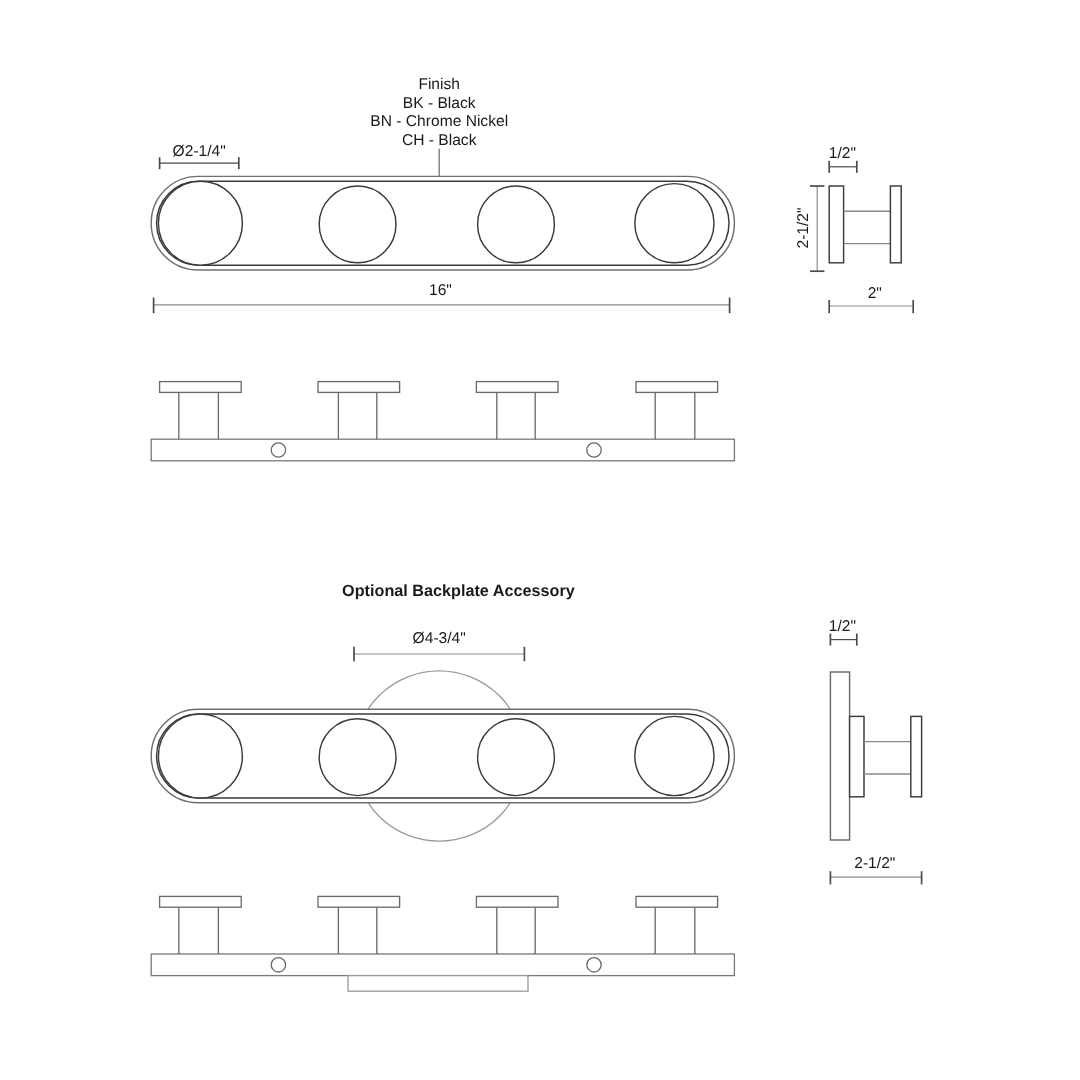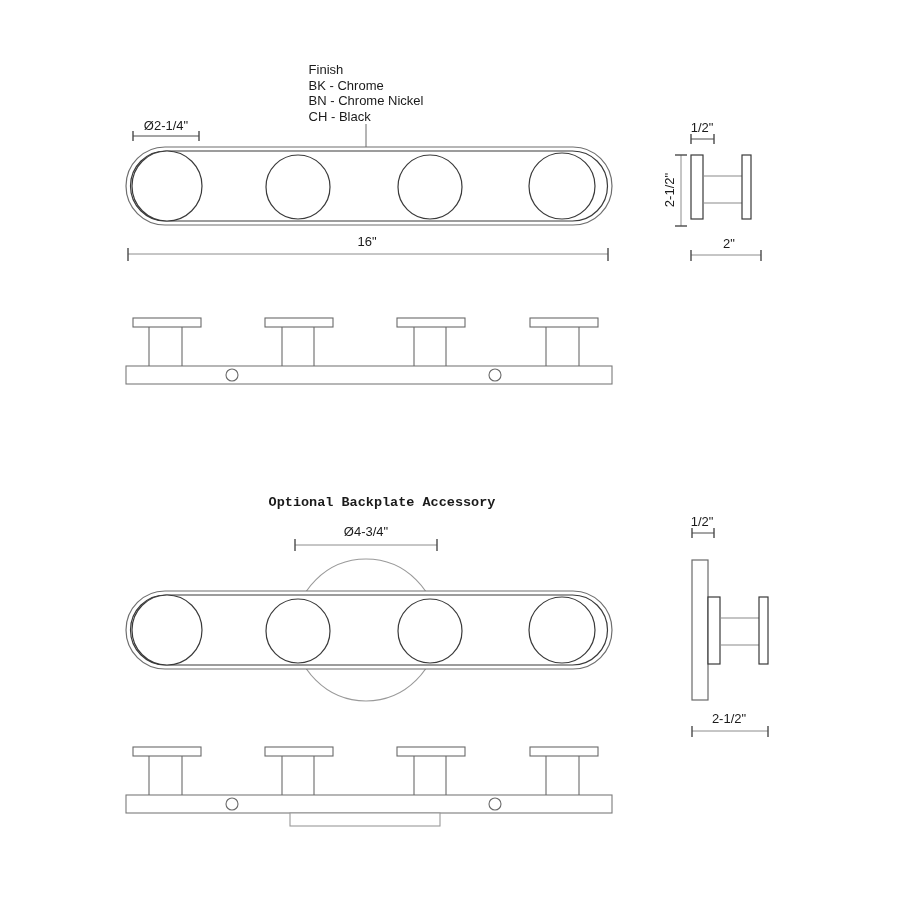--- a/index.html
+++ b/index.html
@@ -29,50 +29,51 @@
     white-space: nowrap;
   }
   .txt.center { transform: translateX(-50%); text-align: center; }
   .txt.bold { font-weight: bold; font-size: 13.5px; }
   .txt.rot {
     transform: translate(-50%, -50%) rotate(-90deg);
     transform-origin: center center;
   }
   .finish-block {
     position: absolute;
+    text-align: center;
     transform: translateX(-50%);
     font-size: 13px;
     line-height: 15.5px;
     white-space: nowrap;
   }
   svg { position: absolute; left: 0; top: 0; }
 </style>
 </head>
 <body>
 
 <div id="sheet">
 
   <div class="finish-block" style="left:366px; top:62px;">
     <div>Finish</div>
-    <div>BK - Chrome</div>
+    <div>BK - Black</div>
     <div>BN - Chrome Nickel</div>
     <div>CH - Black</div>
   </div>
 
   <div class="txt center" style="left:166px; top:118px;">Ø2-1/4"</div>
 
   <div class="txt center" style="left:367px; top:234px;">16"</div>
 
   <div class="txt center" style="left:702px; top:120px;">1/2"</div>
 
   <div class="txt rot" style="left:669px; top:190px;">2-1/2"</div>
 
   <div class="txt center" style="left:729px; top:236px;">2"</div>
 
-  <div class="txt bold center" style="left:382px; top:495px;font-family:Liberation Mono, monospace;">Optional Backplate Accessory</div>
+  <div class="txt bold center" style="left:382px; top:485px;">Optional Backplate Accessory</div>
 
   <div class="txt center" style="left:366px; top:524px;">Ø4-3/4"</div>
 
   <div class="txt center" style="left:702px; top:514px;">1/2"</div>
 
   <div class="txt center" style="left:729px; top:711px;">2-1/2"</div>
 
   <svg width="900" height="900" viewBox="0 0 900 900">
 
     <g>

